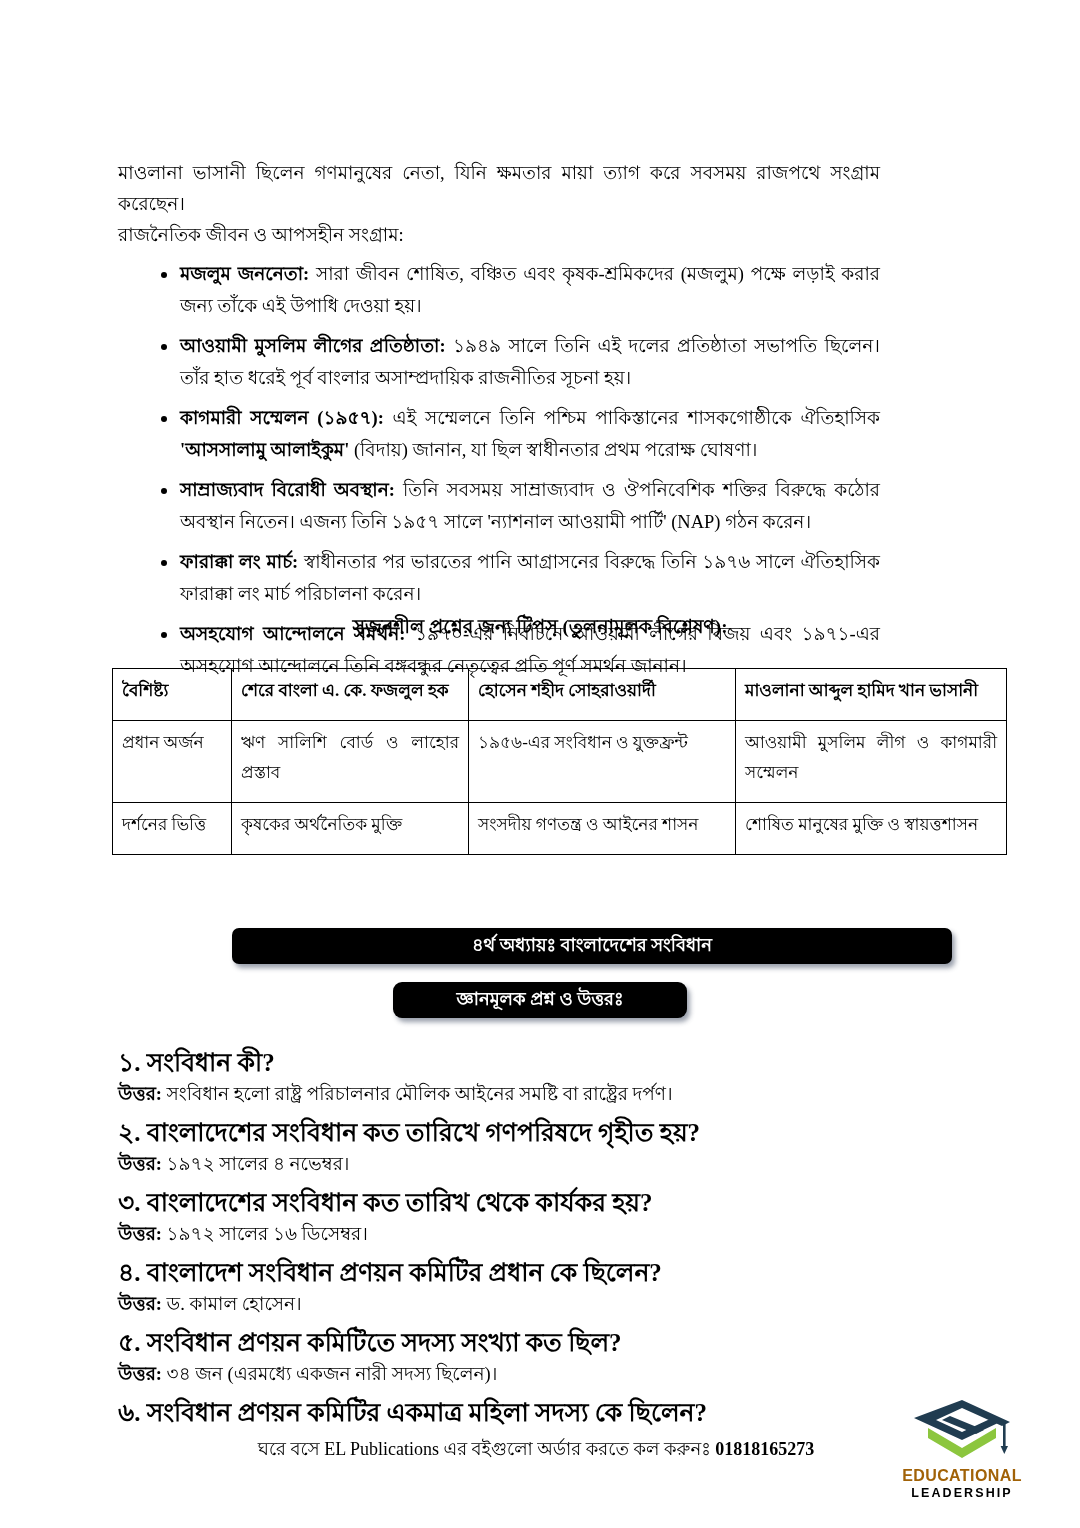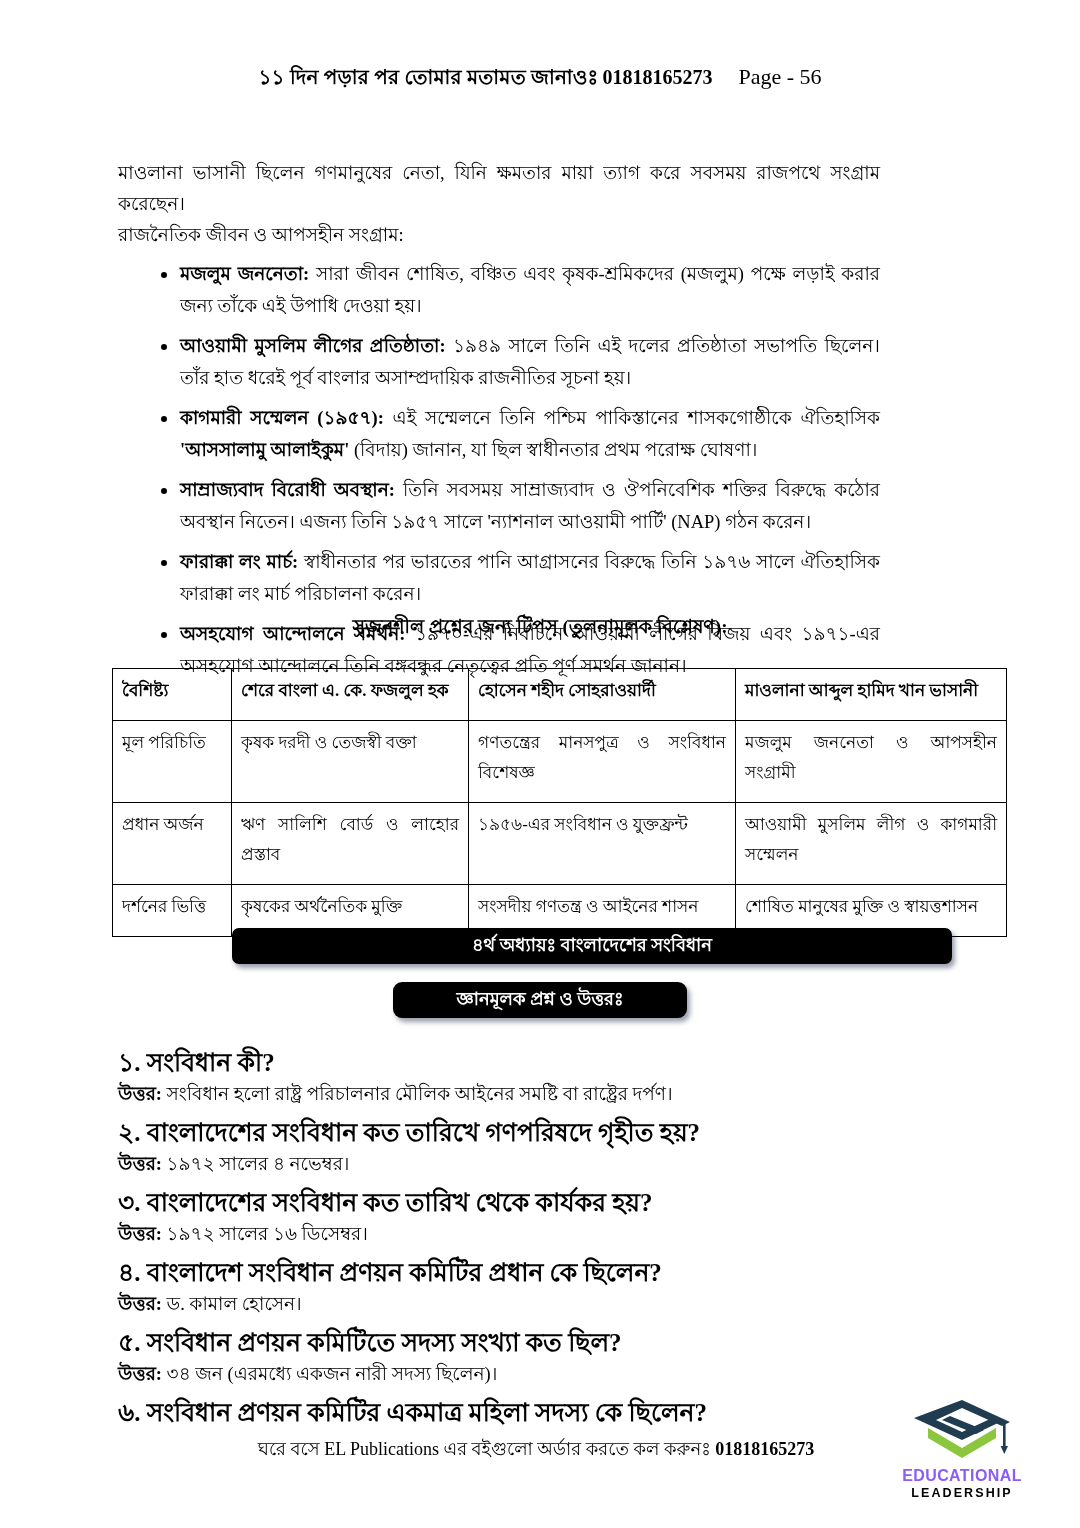--- a/index.html
+++ b/index.html
@@ -194,43 +194,38 @@
     right: 58px;
     bottom: 28px;
     width: 120px;
     text-align: center;
   }
   .logo .mark { display: block; margin: 0 auto; }
   .logo .name1 {
     font-family: "Liberation Sans", sans-serif;
     font-weight: bold;
     font-size: 16px;
-    color: #8b5cf6;
+    color: #a16207;
     letter-spacing: 0.4px;
     margin-top: 7px;
   }
   .logo .name2 {
     font-family: "Liberation Sans", sans-serif;
     font-weight: bold;
     font-size: 12.5px;
     color: #000000;
     letter-spacing: 2.1px;
     margin-top: 1px;
   }
 </style>
 </head>
 <body>
 
 <div class="page">
 
-  <div class="page-header">
-    <span class="header-bn">১১ দিন পড়ার পর তোমার মতামত জানাওঃ</span>
-    <span class="header-phone">01818165273</span>
-    <span class="header-page">Page - 56</span>
-  </div>
 
   <div class="content">
     <div class="intro-line">মাওলানা ভাসানী ছিলেন গণমানুষের নেতা, যিনি ক্ষমতার মায়া ত্যাগ করে সবসময় রাজপথে সংগ্রাম করেছেন।</div>
     <div class="intro-line2">রাজনৈতিক জীবন ও আপসহীন সংগ্রাম:</div>
 
     <ul class="bullets">
       <li>
         <span class="lead">মজলুম জননেতা:</span><span> সারা জীবন শোষিত, বঞ্চিত এবং কৃষক-শ্রমিকদের (মজলুম) পক্ষে লড়াই করার জন্য তাঁকে এই উপাধি দেওয়া হয়।</span>
       </li>
       <li>
@@ -253,26 +248,20 @@
 
   <div class="table-caption">সৃজনশীল প্রশ্নের জন্য টিপস (তুলনামূলক বিশ্লেষণ):</div>
 
   <table class="cmp">
     <tbody>
       <tr class="head">
         <td class="c0">বৈশিষ্ট্য</td>
         <td class="c1">শেরে বাংলা এ. কে. ফজলুল হক</td>
         <td class="c2">হোসেন শহীদ সোহরাওয়ার্দী</td>
         <td class="c3">মাওলানা আব্দুল হামিদ খান ভাসানী</td>
-      </tr>
-      <tr>
-        <td class="c0">মূল পরিচিতি</td>
-        <td class="c1">কৃষক দরদী ও তেজস্বী বক্তা</td>
-        <td class="c2">গণতন্ত্রের মানসপুত্র ও সংবিধান বিশেষজ্ঞ</td>
-        <td class="c3">মজলুম জননেতা ও আপসহীন সংগ্রামী</td>
       </tr>
       <tr>
         <td class="c0">প্রধান অর্জন</td>
         <td class="c1">ঋণ সালিশি বোর্ড ও লাহোর প্রস্তাব</td>
         <td class="c2">১৯৫৬-এর সংবিধান ও যুক্তফ্রন্ট</td>
         <td class="c3">আওয়ামী মুসলিম লীগ ও কাগমারী সম্মেলন</td>
       </tr>
       <tr>
         <td class="c0">দর্শনের ভিত্তি</td>
         <td class="c1">কৃষকের অর্থনৈতিক মুক্তি</td>

